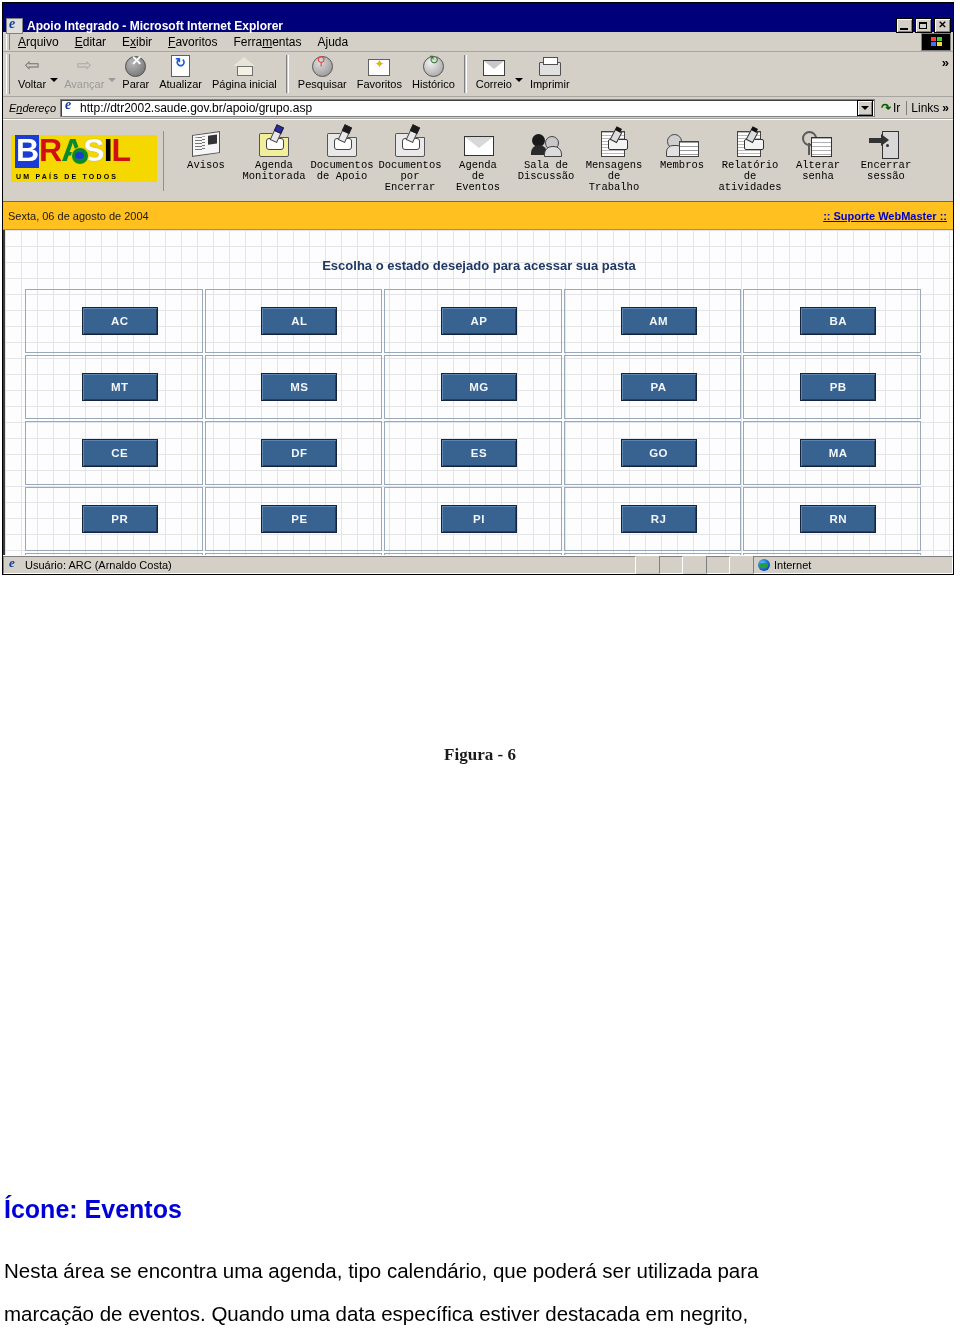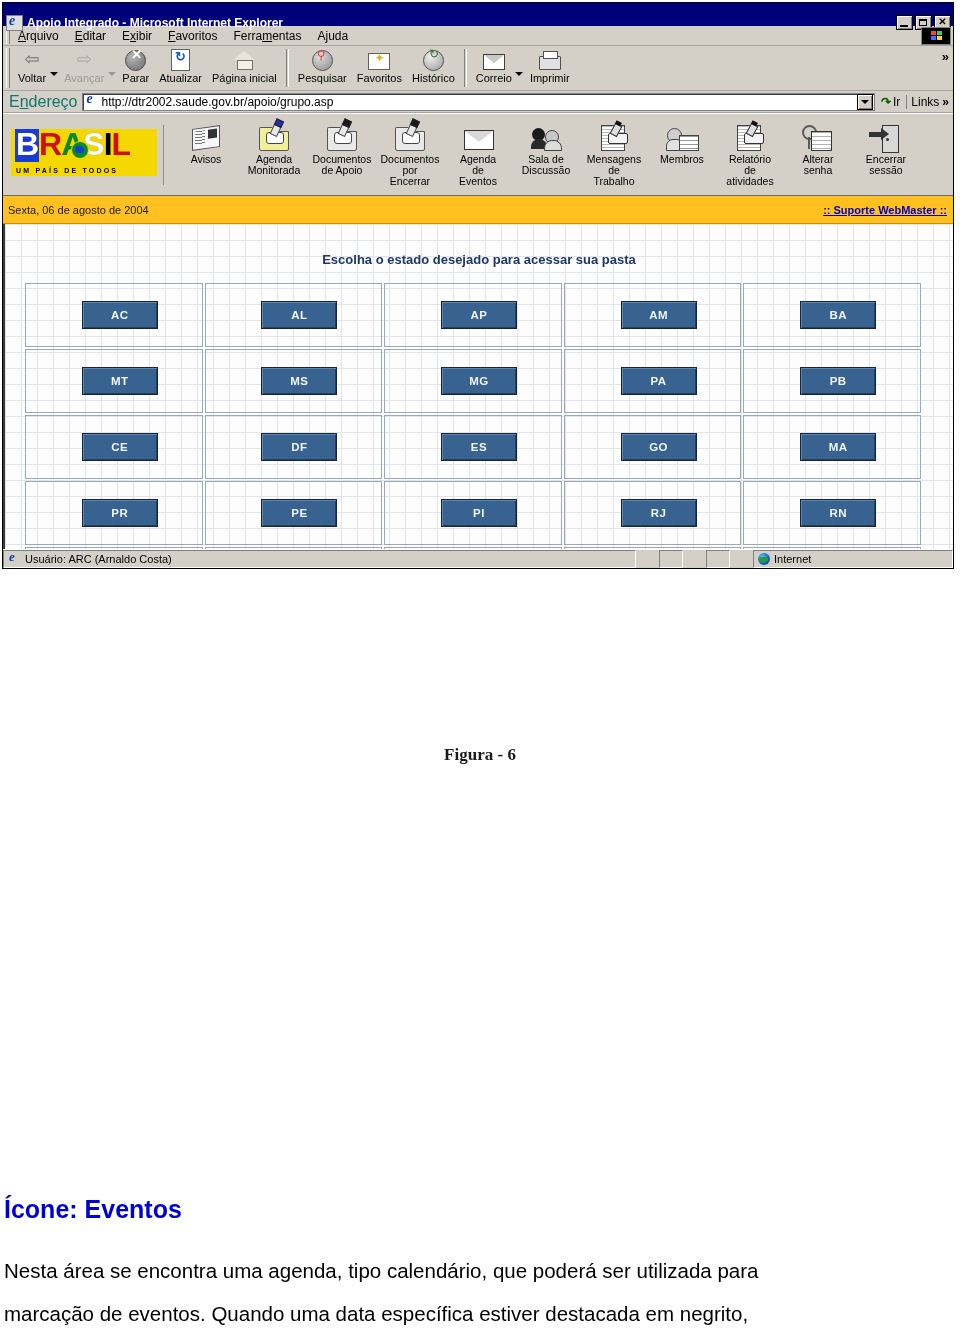--- a/index.html
+++ b/index.html
@@ -18,21 +18,21 @@
     position: absolute;
     left: 2px; top: 2px;
     width: 952px;
     background: #d4d0c8;
     border: 1px solid #000;
     box-sizing: border-box;
   }
 
   
   .titlebar {
-    height: 23px;
+    height: 29px;
     background: #00007b;
     display: flex; align-items: center;
     padding: 16px 2px 0 3px;
     box-sizing: border-box;
   }
   .titlebar-icon {
     width: 15px; height: 14px;
     background: #dfdfdf;
     border: 1px solid #808080;
     position: relative;
@@ -209,21 +209,21 @@
 
   
   .addrbar {
     height: 22px;
     background: #d4d0c8;
     display: flex; align-items: center;
     border-bottom: 1px solid #a8a4a0;
     box-sizing: border-box;
   }
   .addr-label {
-    font-size: 16px; color: #0f766e; padding: 0 4px 0 6px; white-space: nowrap;
+    font-size: 11px; color: #000000; padding: 0 4px 0 6px; white-space: nowrap; font-style: italic;
   }
   .addr-input-wrap {
     flex: 1 1 auto; height: 18px;
     background: #fff;
     border: 1px solid #808080;
     box-shadow: inset 1px 1px 0 #404040;
     display: flex; align-items: center;
     margin-right: 0px;
     box-sizing: border-box;
     position: relative;
@@ -321,21 +321,21 @@
   }
   .banner-div {
     width: 1px; height: 60px; margin: 6px 8px 0 2px;
     background: #909090; flex: 0 0 auto;
   }
   .app-icons { display: flex; align-items: flex-start; flex: 1 1 auto; }
   .app-ico-btn {
     display: flex; flex-direction: column; align-items: center;
     width: 68px; flex: 0 0 auto;
     font-size: 10.5px; color: #000; line-height: 11px;
-    text-align: center; padding-top: 4px;
+    text-align: center; padding-top: 4px; font-family: Liberation Mono, monospace;
   }
   .aico { width: 36px; height: 30px; position: relative; margin-bottom: 1px; }
 
   
   .g-news {
     position: absolute; left: 4px; top: 4px; width: 26px; height: 20px;
     background: #f6f6f6; border: 1px solid #555;
     transform: skewY(-8deg);
   }
   .g-news::before {

